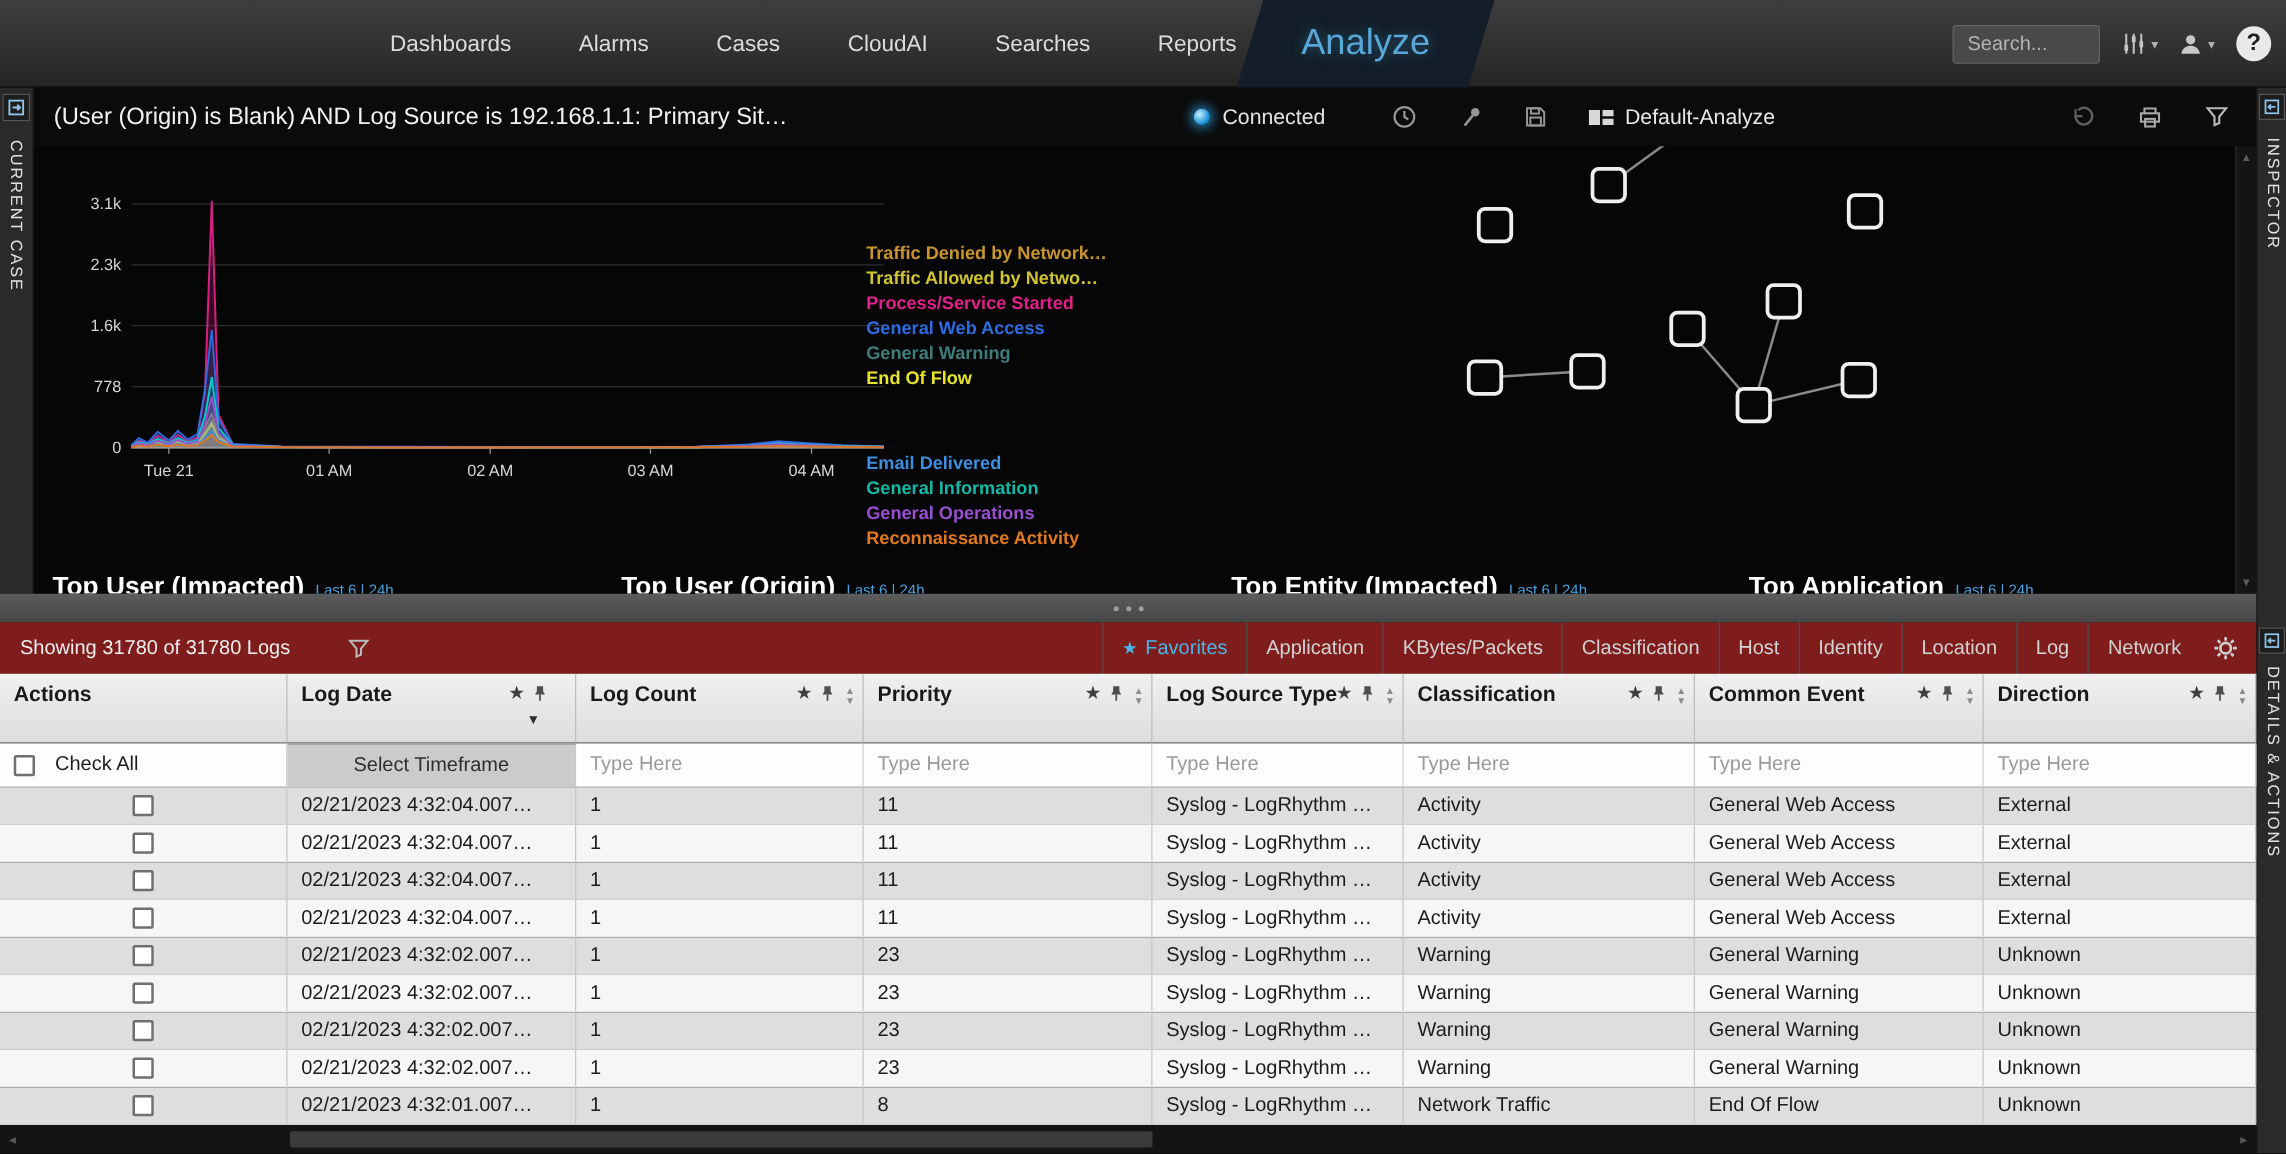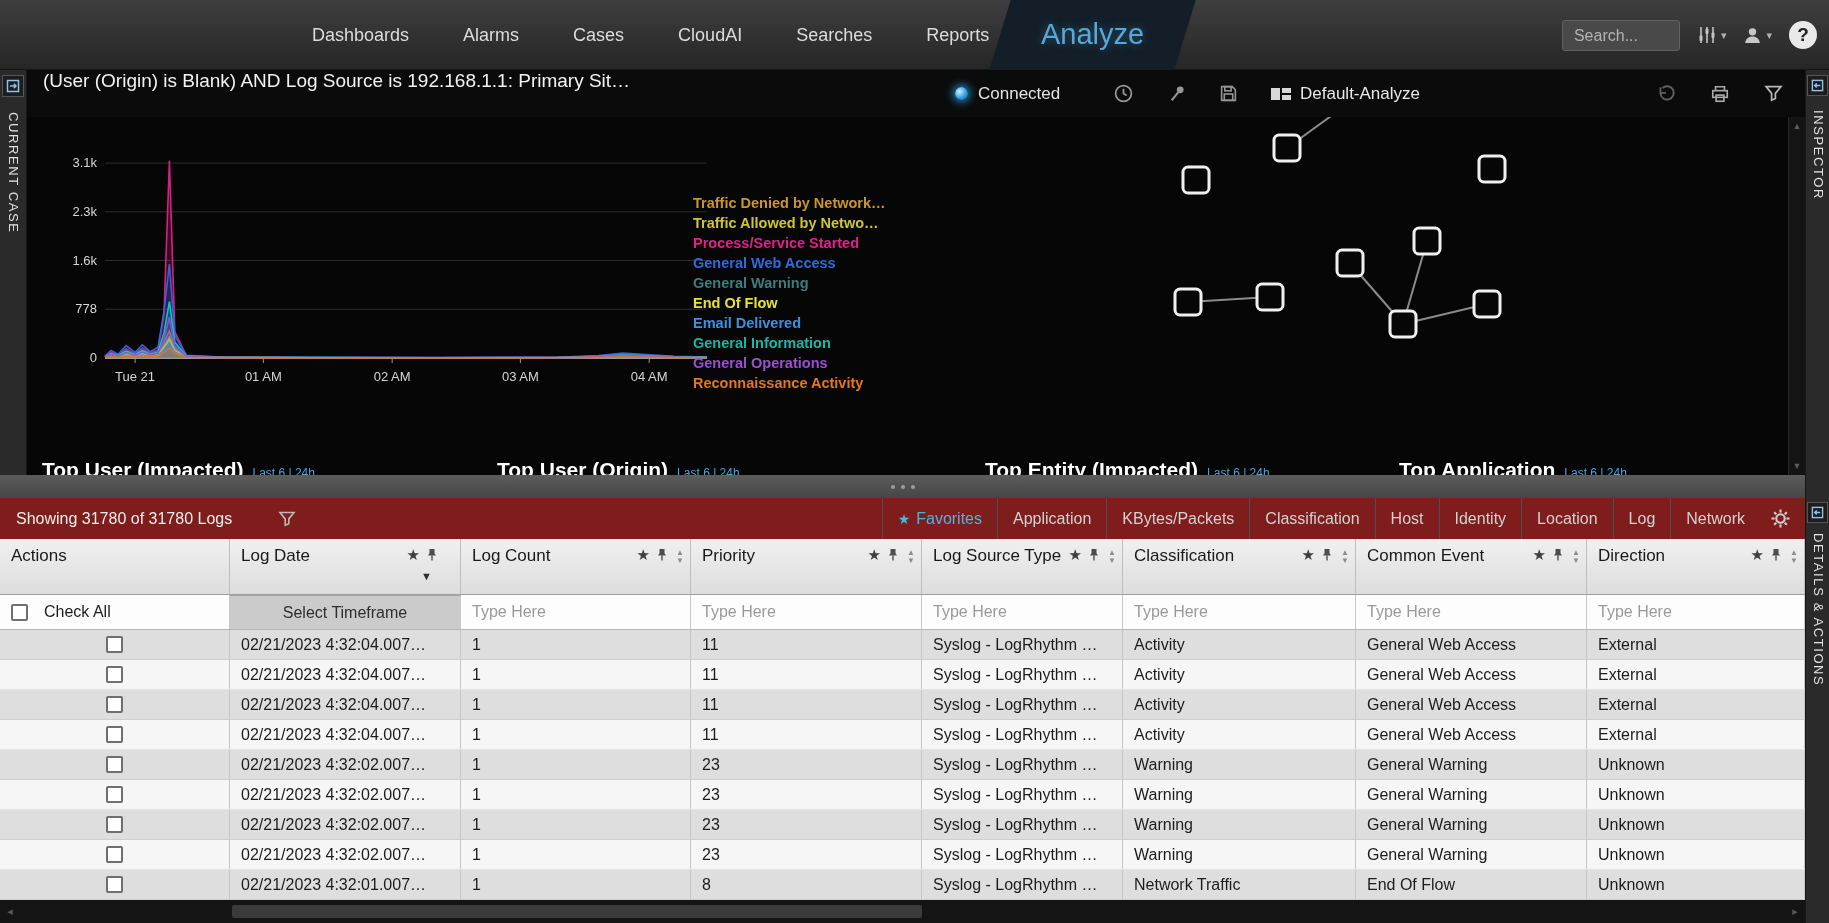--- a/index.html
+++ b/index.html
@@ -17,21 +17,21 @@
   .analyze-wrap{position:absolute;left:1000px;top:0;width:185px;height:70px}
   .analyze-bg{position:absolute;left:0;top:0;width:100%;height:100%;background:#131e28;transform:skewX(-17deg)}
   .analyze-label{position:absolute;width:100%;text-align:center;line-height:68px;color:#57a7d8;font-size:29px;text-shadow:0 0 10px rgba(87,167,216,.45)}
   .nav-right{position:absolute;right:12px;top:0;height:70px;display:flex;align-items:center;gap:17px}
   .search-box{width:118px;height:31px;background:#494949;border:1px solid #616161;border-radius:3px;color:#b3b3b3;font-size:16px;line-height:29px;padding-left:11px;cursor:text}
   .nav-icon{display:flex;align-items:center;gap:4px;cursor:pointer}
   .caret{color:#b0b0b0;font-size:11px}
   .help-icon{width:28px;height:28px;border-radius:50%;background:#e9e9e9;color:#202020;font-weight:bold;font-size:19px;text-align:center;line-height:28px;cursor:pointer}
 
   
-  .toolbar{position:absolute;left:27px;top:70px;width:1778px;height:47px;background:#0b0b0b;display:flex;align-items:flex-start}
+  .toolbar{position:absolute;left:27px;top:70px;width:1778px;height:47px;background:#0b0b0b;display:flex;align-items:center}
   .toolbar-title{color:#f2f2f2;font-size:19px;padding-left:16px;white-space:nowrap}
   .conn{position:absolute;left:928px;top:0;height:47px;display:flex;align-items:center;gap:10px;color:#e3e3e3;font-size:17px}
   .conn-dot{width:13px;height:13px;border-radius:50%;background:radial-gradient(circle at 35% 35%,#cdeeff,#2196dc 60%,#0d6aa8);box-shadow:0 0 9px 2px rgba(45,160,225,.85)}
   .tb-icons{position:absolute;left:1086px;top:0;height:47px;display:flex;align-items:center;gap:33px}
   .tb-icon{display:flex;align-items:center;cursor:pointer}
   .layout-select{display:flex;align-items:center;gap:9px;color:#e8e8e8;font-size:17px;cursor:pointer}
   .tb-right{position:absolute;right:22px;top:0;height:47px;display:flex;align-items:center;gap:34px}
 
   
   .rail-left{position:absolute;left:0;top:70px;width:27px;height:405px;background:#2a2a2a;border-right:1px solid #161616}
@@ -67,21 +67,21 @@
   .summary{font-size:16px;padding-left:16px;white-space:nowrap}
   .filter-icon{margin-left:46px;display:flex;align-items:center;cursor:pointer}
   .grid-tabs{display:flex;height:100%;margin-left:auto}
   .grid-tab{display:flex;align-items:center;padding:0 15px;font-size:16px;color:#d2d2d2;border-left:1px solid #4e4e4e;cursor:pointer;white-space:nowrap}
   .grid-tab.active{color:#45b6e8}
   .tab-star{margin-right:6px;font-size:14px}
   .gear{margin:0 15px 0 11px;display:flex;align-items:center;cursor:pointer}
 
   
   .col-headers{position:absolute;left:0;top:539px;width:1805px;height:56px;background:linear-gradient(#f0f0f0,#dddddd);display:grid;grid-template-columns:230px 231px 230px 231px 201px 233px 231px 218px;border-bottom:1px solid #9f9f9f}
-  .hcell{position:relative;border-right:1px solid #bdbdbd;padding:7px 23px 0 11px;font-weight:normal;color:#191919;font-size:17px;line-height:1.2;cursor:pointer}
+  .hcell{position:relative;border-right:1px solid #bdbdbd;padding:7px 23px 0 11px;font-weight:bold;color:#191919;font-size:17px;line-height:1.2;cursor:pointer}
   .h-icons{position:absolute;right:23px;top:8px;display:flex;align-items:center;gap:7px}
   .h-star{font-size:15px;color:#3f3f3f;line-height:1}
   .h-pin{display:flex}
   .h-sort{position:absolute;right:6px;top:10px;display:flex;flex-direction:column;line-height:8px;font-size:8px;color:#8c8c8c}
   .h-sortdesc{position:absolute;right:28px;top:31px;font-size:11px;color:#2e2e2e}
   .filter-row{position:absolute;left:0;top:595px;width:1805px;height:35px;display:grid;grid-template-columns:230px 231px 230px 231px 201px 233px 231px 218px;background:#fdfdfd;border-bottom:1px solid #b5b5b5}
   .fcell{border-right:1px solid #c9c9c9;display:flex;align-items:center;padding-left:11px;font-size:16px;color:#9a9a9a;background:#fdfdfd}
   .fcell-actions{color:#1d1d1d;gap:16px}
   .fcell-time{background:#cbcbcb;justify-content:center;color:#2e2e2e;padding-left:0;border-top:1px solid #a6a6a6;cursor:pointer}
   .checkbox{width:17px;height:17px;background:#fff;border:2px solid #6f6f6f;border-radius:2px;display:inline-block;flex:0 0 auto;cursor:pointer}
@@ -266,21 +266,21 @@
         <path d="M50,225 L50.0,224.6 L56.0,223.6 L63.2,224.2 L71.1,222.9 L80.1,223.9 L87.3,222.6 L95.2,223.8 L103.0,223.1 L109.0,219.4 L114.4,215.0 L119.8,220.6 L131.3,224.2 L170.4,224.8 L260.7,224.9 L381.1,224.9 L501.5,224.8 L543.6,224.4 L567.7,223.8 L591.8,224.2 L618.9,224.6 L652.0,224.7 L652,225 Z" fill="#e07820" fill-opacity="0.22" stroke="none"></path>
         <polyline points="50.0,224.6 56.0,223.6 63.2,224.2 71.1,222.9 80.1,223.9 87.3,222.6 95.2,223.8 103.0,223.1 109.0,219.4 114.4,215.0 119.8,220.6 131.3,224.2 170.4,224.8 260.7,224.9 381.1,224.9 501.5,224.8 543.6,224.4 567.7,223.8 591.8,224.2 618.9,224.6 652.0,224.7" fill="none" stroke="#e07820" stroke-width="1.6" stroke-opacity="0.95"></polyline>
       </svg>
     <ul class="legend" id="legend">
         <li class="legend-item" style="color: rgb(201, 149, 44);">Traffic Denied by Network…</li>
         <li class="legend-item" style="color: rgb(208, 197, 46);">Traffic Allowed by Netwo…</li>
         <li class="legend-item" style="color: rgb(224, 33, 138);">Process/Service Started</li>
         <li class="legend-item" style="color: rgb(47, 107, 224);">General Web Access</li>
         <li class="legend-item" style="color: rgb(63, 125, 125);">General Warning</li>
         <li class="legend-item" style="color: rgb(230, 227, 46);">End Of Flow</li>
-        <li class="legend-item" style="color: rgb(63, 143, 224);">Email Delivered</li>
+        <li class="legend-item" style="color: rgb(63, 143, 224); margin-top: 48px;">Email Delivered</li>
         <li class="legend-item" style="color: #14b8a6;">General Information</li>
         <li class="legend-item" style="color: rgb(154, 79, 208);">General Operations</li>
         <li class="legend-item" style="color: rgb(224, 120, 32);">Reconnaissance Activity</li>
       </ul>
     <svg id="graph-svg" viewBox="0 0 362 234">
         <line x1="130" y1="27" x2="192" y2="-18" stroke="#8a8a8a" stroke-width="2"></line>
         <line x1="31" y1="181" x2="113" y2="176" stroke="#8a8a8a" stroke-width="2"></line>
         <line x1="246" y1="203" x2="270" y2="120" stroke="#8a8a8a" stroke-width="2"></line>
         <line x1="246" y1="203" x2="330" y2="183" stroke="#8a8a8a" stroke-width="2"></line>
         <line x1="246" y1="203" x2="193" y2="142" stroke="#8a8a8a" stroke-width="2"></line>

